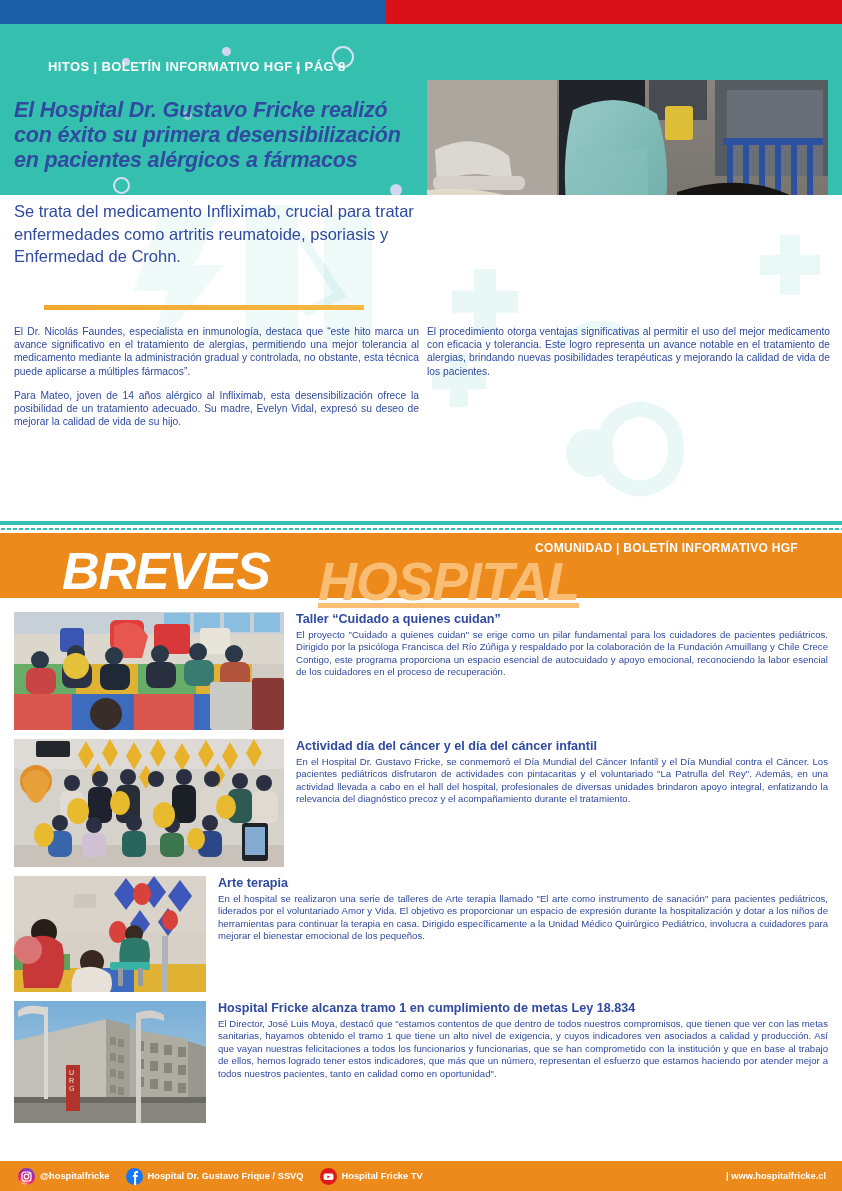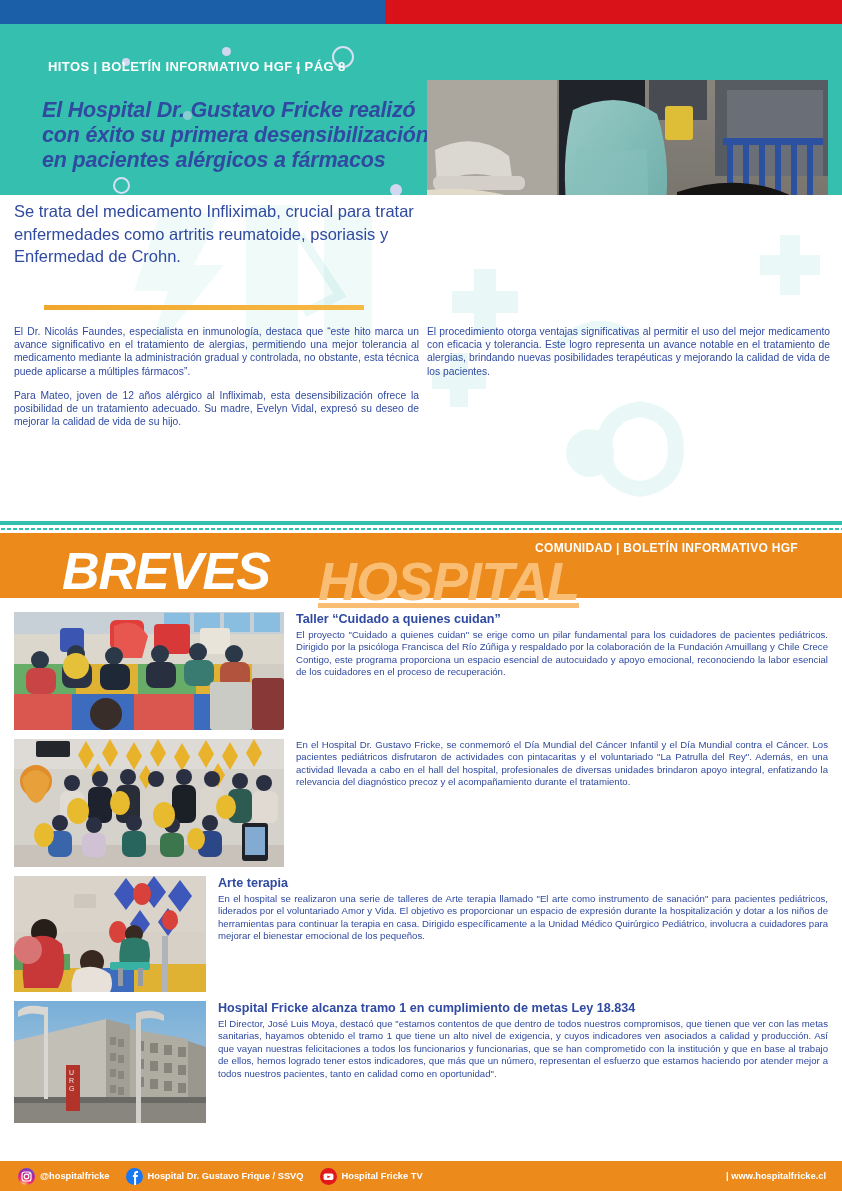--- a/index.html
+++ b/index.html
@@ -25,21 +25,21 @@
 
   .kicker {
     position:absolute; top:35px; left:48px;
     font-size:13px; font-weight:bold; letter-spacing:.4px;
     color:#ffffff;
   }
 
   .hero-title {
     position:absolute; top:74px; left:14px; width:410px;
     font-size:21.5px; line-height:25px; font-weight:bold; font-style:italic;
-    color:#2f4aa0; letter-spacing:-0.2px;margin-left:28px;
+    color:#2f4aa0; letter-spacing:-0.2px;
   }
 
   
   .hero-photo {
     position:absolute; top:80px; left:427px; width:401px; height:232px;
     overflow:hidden; background:#6a6f73;
   }
   .hero-photo svg { display:block; width:100%; height:100%; }
 
   
@@ -217,21 +217,21 @@
         <rect x="246" y="10" width="52" height="150" rx="6"></rect>
         <rect x="324" y="18" width="48" height="130" rx="6"></rect>
       </g>
     </svg>
 
     <div class="lede" style="top:5px;">Se trata del medicamento Infliximab, crucial para tratar enfermedades como artritis reumatoide, psoriasis y Enfermedad de Crohn.</div>
     <div class="rule-orange" style="top:110px;"></div>
 
     <div class="col col-left" style="top:130px;">
       <p>El Dr. Nicolás Faundes, especialista en inmunología, destaca que “este hito marca un avance significativo en el tratamiento de alergias, permitiendo una mejor tolerancia al medicamento mediante la administración gradual y controlada, no obstante, esta técnica puede aplicarse a múltiples fármacos”.</p>
-      <p>Para Mateo, joven de 12 años alérgico al Infliximab, esta desensibilización ofrece la posibilidad de un tratamiento adecuado. Su madre, Evelyn Vidal, expresó su deseo de mejorar la calidad de vida de su hijo.</p>
+      <p>Para Mateo, joven de 14 años alérgico al Infliximab, esta desensibilización ofrece la posibilidad de un tratamiento adecuado. Su madre, Evelyn Vidal, expresó su deseo de mejorar la calidad de vida de su hijo.</p>
     </div>
     <div class="col col-right" style="top:130px;">
       <p>El procedimiento otorga ventajas significativas al permitir el uso del mejor medicamento con eficacia y tolerancia. Este logro representa un avance notable en el tratamiento de alergias, brindando nuevas posibilidades terapéuticas y mejorando la calidad de vida de los pacientes.</p>
     </div>
   </div>
 
   <div class="div-solid"></div>
   <div class="div-dots"></div>
 
   <div class="breves">
@@ -363,20 +363,21 @@
               <ellipse cx="212" cy="68" rx="10" ry="12"></ellipse>
             <ellipse cx="30" cy="96" rx="10" ry="12"></ellipse>
               <ellipse cx="182" cy="100" rx="9" ry="11"></ellipse>
           </g>
           <rect x="228" y="84" width="26" height="38" rx="3" fill="#20242a"></rect>
           <rect x="231" y="88" width="20" height="28" fill="#88b0d8"></rect>
           <rect x="0" y="0" width="270" height="128" fill="#000" opacity="0.03"></rect>
         </svg>
       </div>
       <div class="news-text">
+        <div class="news-title">Actividad día del cáncer y el día del cáncer infantil</div>
         <div class="news-body">En el Hospital Dr. Gustavo Fricke, se conmemoró el Día Mundial del Cáncer Infantil y el Día Mundial contra el Cáncer. Los pacientes pediátricos disfrutaron de actividades con pintacaritas y el voluntariado "La Patrulla del Rey". Además, en una actividad llevada a cabo en el hall del hospital, profesionales de diversas unidades brindaron apoyo integral, enfatizando la relevancia del diagnóstico precoz y el acompañamiento durante el tratamiento.</div>
       </div>
     </div>
 
     <div class="news-item">
       <div class="thumb" style="width:192px;height:116px;">
         <svg viewBox="0 0 192 116" preserveAspectRatio="none" aria-hidden="true">
           <rect width="192" height="116" fill="#ddd7cd"></rect>
           <rect x="0" y="0" width="192" height="56" fill="#e0dad0"></rect>
           <g fill="#3f5bc0">

